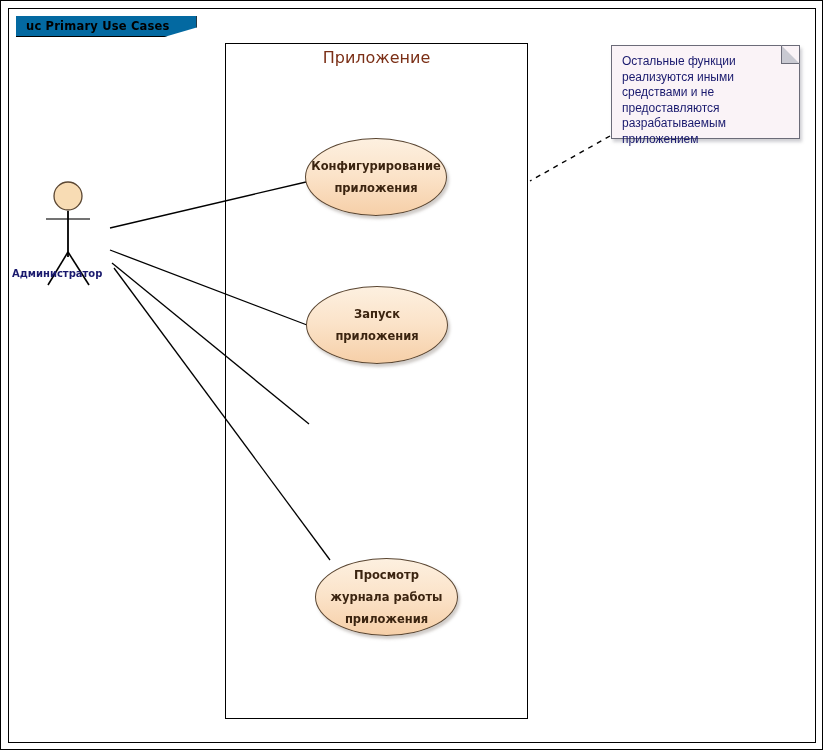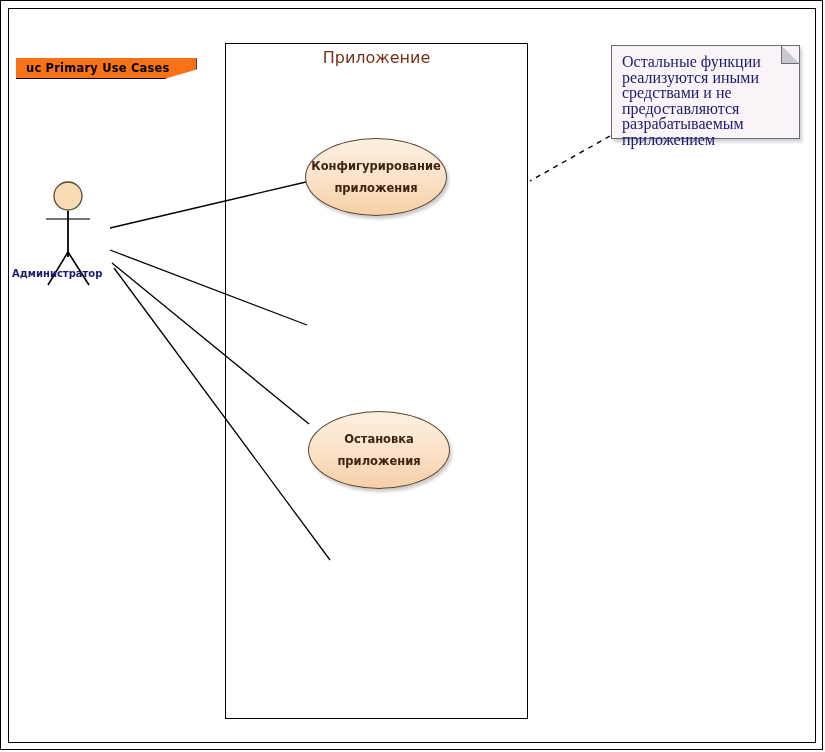--- a/index.html
+++ b/index.html
@@ -41,30 +41,29 @@
   
   .frame-tab {
     position: absolute;
     left: 8px;
     top: 8px;
     height: 21px;
     padding: 0 26px 0 10px;
     display: flex;
     align-items: center;
     box-sizing: border-box;
-    background: #f97316;
+    background: #0369a1;
     font-size: 11.5px;
     font-weight: bold;
     color: #000000;
     letter-spacing: 0.2px;
     white-space: nowrap;
     border-right: 1px solid #000000;
     border-bottom: 1px solid #000000;
     clip-path: polygon(0 0, 100% 0, 100% 55%, 82% 100%, 0 100%);
-    margin-top: 42px;
   }
   .frame-tab-clip {
     position: absolute;
     left: 8px;
     top: 8px;
     width: 154px;
     height: 22px;
   }
   
   .boundary {
@@ -140,24 +139,24 @@
     border-left: 1px solid #6b6b78;
     border-bottom: 1px solid #6b6b78;
     box-sizing: border-box;
     clip-path: polygon(0 0, 100% 100%, 0 100%);
   }
   .note-text {
     position: absolute;
     left: 10px;
     top: 8px;
     width: 172px;
-    font-size: 16px;
+    font-size: 12px;
     color: #1a1a6e;
     line-height: 15.5px;
-    font-family: Liberation Serif, serif;
+    font-family: Liberation Sans, sans-serif;
   }
   svg.overlay {
     position: absolute;
     left: 0;
     top: 0;
     width: 825px;
     height: 752px;
     pointer-events: none;
   }
 </style>
@@ -196,24 +195,27 @@
 
     <line x1="610" y1="136" x2="530" y2="181" stroke="#000000" stroke-width="1.4" stroke-dasharray="5,5"></line>
   </svg>
 
   <div class="actor-label">Администратор</div>
 
   <div class="usecase" style="left:305px; top:138px; width:142px; height:78px;">
     <div class="usecase-label">Конфигурирование приложения</div>
   </div>
 
-
-  <div class="usecase" style="left:308px; top:411px; width:142px; height:78px;">
-    <div class="usecase-label">Остановка приложения</div>
-  </div>
-
+  <div class="usecase" style="left:306px; top:286px; width:142px; height:78px;">
+    <div class="usecase-label">Запуск приложения</div>
+  </div>
+
+
+  <div class="usecase" style="left:315px; top:558px; width:143px; height:78px;">
+    <div class="usecase-label">Просмотр журнала работы приложения</div>
+  </div>
 
   <div class="note">
     <div class="note-fold"></div>
     <div class="note-text">Остальные функции реализуются иными средствами и не предоставляются разрабатываемым приложением</div>
   </div>
 
 </div>
 
 </body></html>

